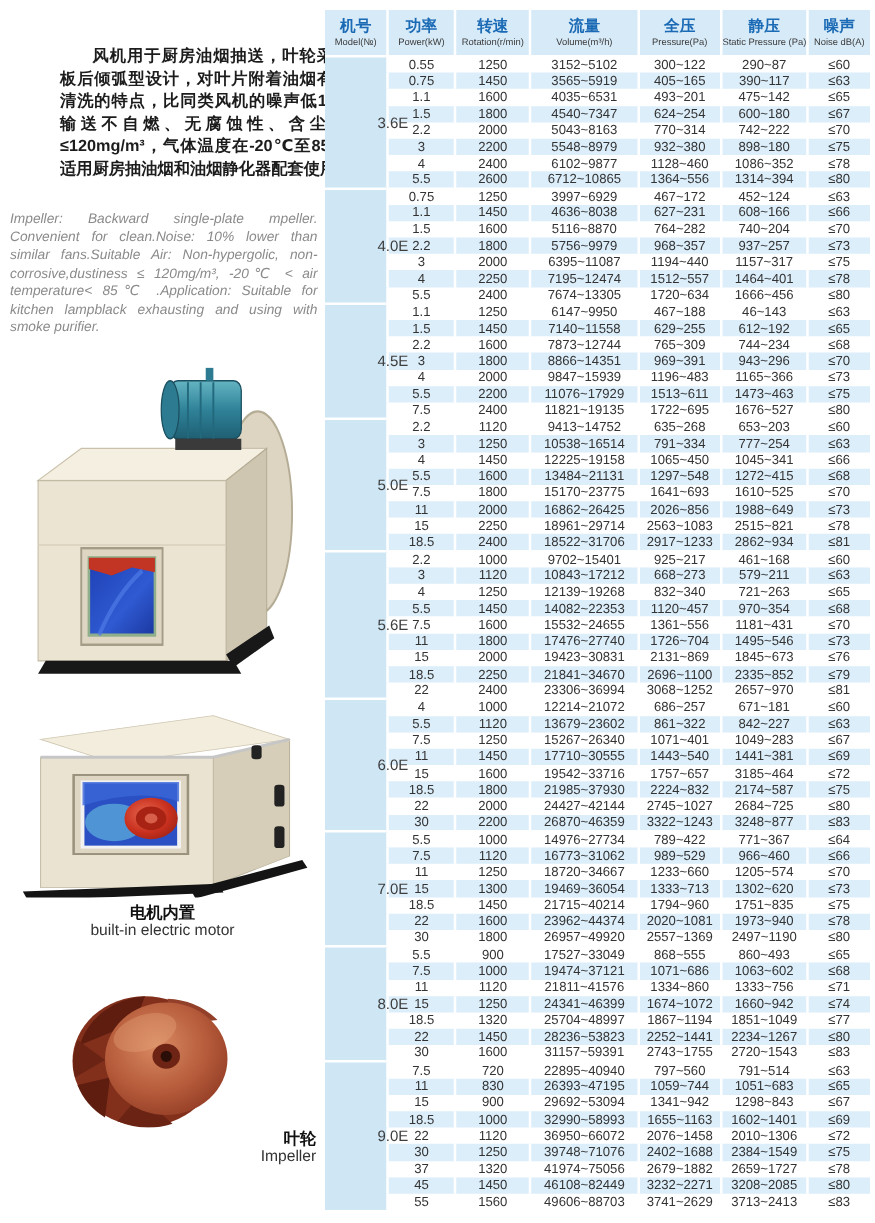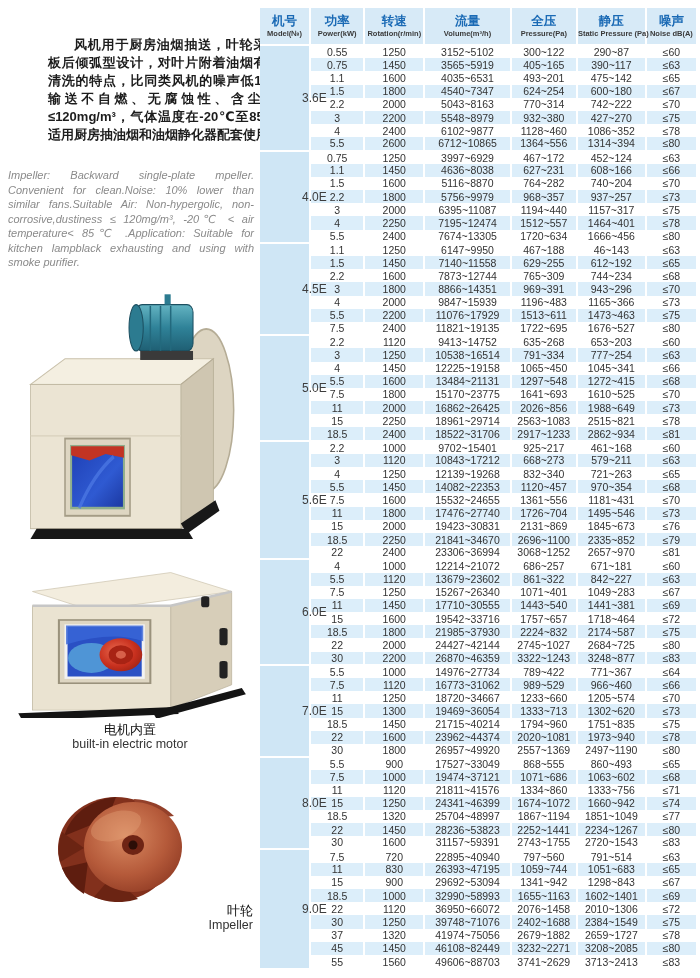--- a/index.html
+++ b/index.html
@@ -15,34 +15,34 @@
 
   
   .left-panel{position:absolute;left:0;top:0;width:260px;height:978px;}
   .intro-zh{position:absolute;left:8px;top:36px;width:246px;
     font-size:13px;font-weight:bold;line-height:18px;color:#1c1c1c;
     text-align:justify;text-indent:2em;margin-left:40px;}
   .intro-en{position:absolute;left:8px;top:168px;width:246px;
     font-size:11px;line-height:14.5px;color:#8a8a8a;text-align:justify;font-style:italic;}
   .photo{position:absolute;display:block;}
   .caption{position:absolute;width:246px;left:7px;text-align:center;}
-  .caption .zh{font-size:13px;font-weight:normal;color:#111;line-height:15px;}
+  .caption .zh{font-size:13px;font-weight:bold;color:#111;line-height:15px;}
   .caption .en{font-size:12.5px;color:#333;line-height:15px;}
 
   
   .table-wrap{position:absolute;left:260px;top:8px;width:436px;height:964px;}
   table.spec{width:100%;border-collapse:collapse;table-layout:fixed;}
   col.c-model{width:11.5%;} col.c-power{width:12.4%;} col.c-rot{width:13.8%;}
   col.c-vol{width:19.8%;} col.c-press{width:15.2%;} col.c-stat{width:15.8%;}
   col.c-noise{width:11.5%;}
   thead th{background:var(--header-bg);height:37px;vertical-align:middle;
     border-right:2px solid #fff;border-bottom:2px solid #fff;padding:1px 0;}
   thead th:last-child{border-right:none;}
   .h-zh{font-size:12.5px;font-weight:bold;color:var(--accent);line-height:15px;text-align:center;}
-  .h-en{font-size:7.5px;font-weight:bold;color:#3a3a3a;line-height:9px;text-align:center;white-space:nowrap;}
+  .h-en{font-size:7.5px;font-weight:normal;color:#3a3a3a;line-height:9px;text-align:center;white-space:nowrap;}
   td{height:13.2px;font-size:10.5px;color:#333;text-align:center;vertical-align:middle;
     border-right:2px solid #fff;padding:0;line-height:12px;white-space:nowrap;}
   td:last-child{border-right:none;}
   tr.alt td{background:var(--row-alt);}
   tbody tr:first-child td{border-top:2px solid #fff;}
   td.model-cell{background:var(--model-bg);font-size:12px;color:#3d3d3d;
     vertical-align:middle;padding-left:42px;}
 </style>
 </head>
 <body>
@@ -231,21 +231,21 @@
             <td>5043~8163</td>
             <td>770~314</td>
             <td>742~222</td>
             <td>≤70</td>
           </tr>
           <tr class="alt">
             <td>3</td>
             <td>2200</td>
             <td>5548~8979</td>
             <td>932~380</td>
-            <td>427~270</td>
+            <td>898~180</td>
             <td>≤75</td>
           </tr>
           <tr>
             <td>4</td>
             <td>2400</td>
             <td>6102~9877</td>
             <td>1128~460</td>
             <td>1086~352</td>
             <td>≤78</td>
           </tr>
@@ -550,21 +550,21 @@
             <td>17710~30555</td>
             <td>1443~540</td>
             <td>1441~381</td>
             <td>≤69</td>
           </tr>
           <tr>
             <td>15</td>
             <td>1600</td>
             <td>19542~33716</td>
             <td>1757~657</td>
-            <td>1718~464</td>
+            <td>3185~464</td>
             <td>≤72</td>
           </tr>
           <tr class="alt">
             <td>18.5</td>
             <td>1800</td>
             <td>21985~37930</td>
             <td>2224~832</td>
             <td>2174~587</td>
             <td>≤75</td>
           </tr>

